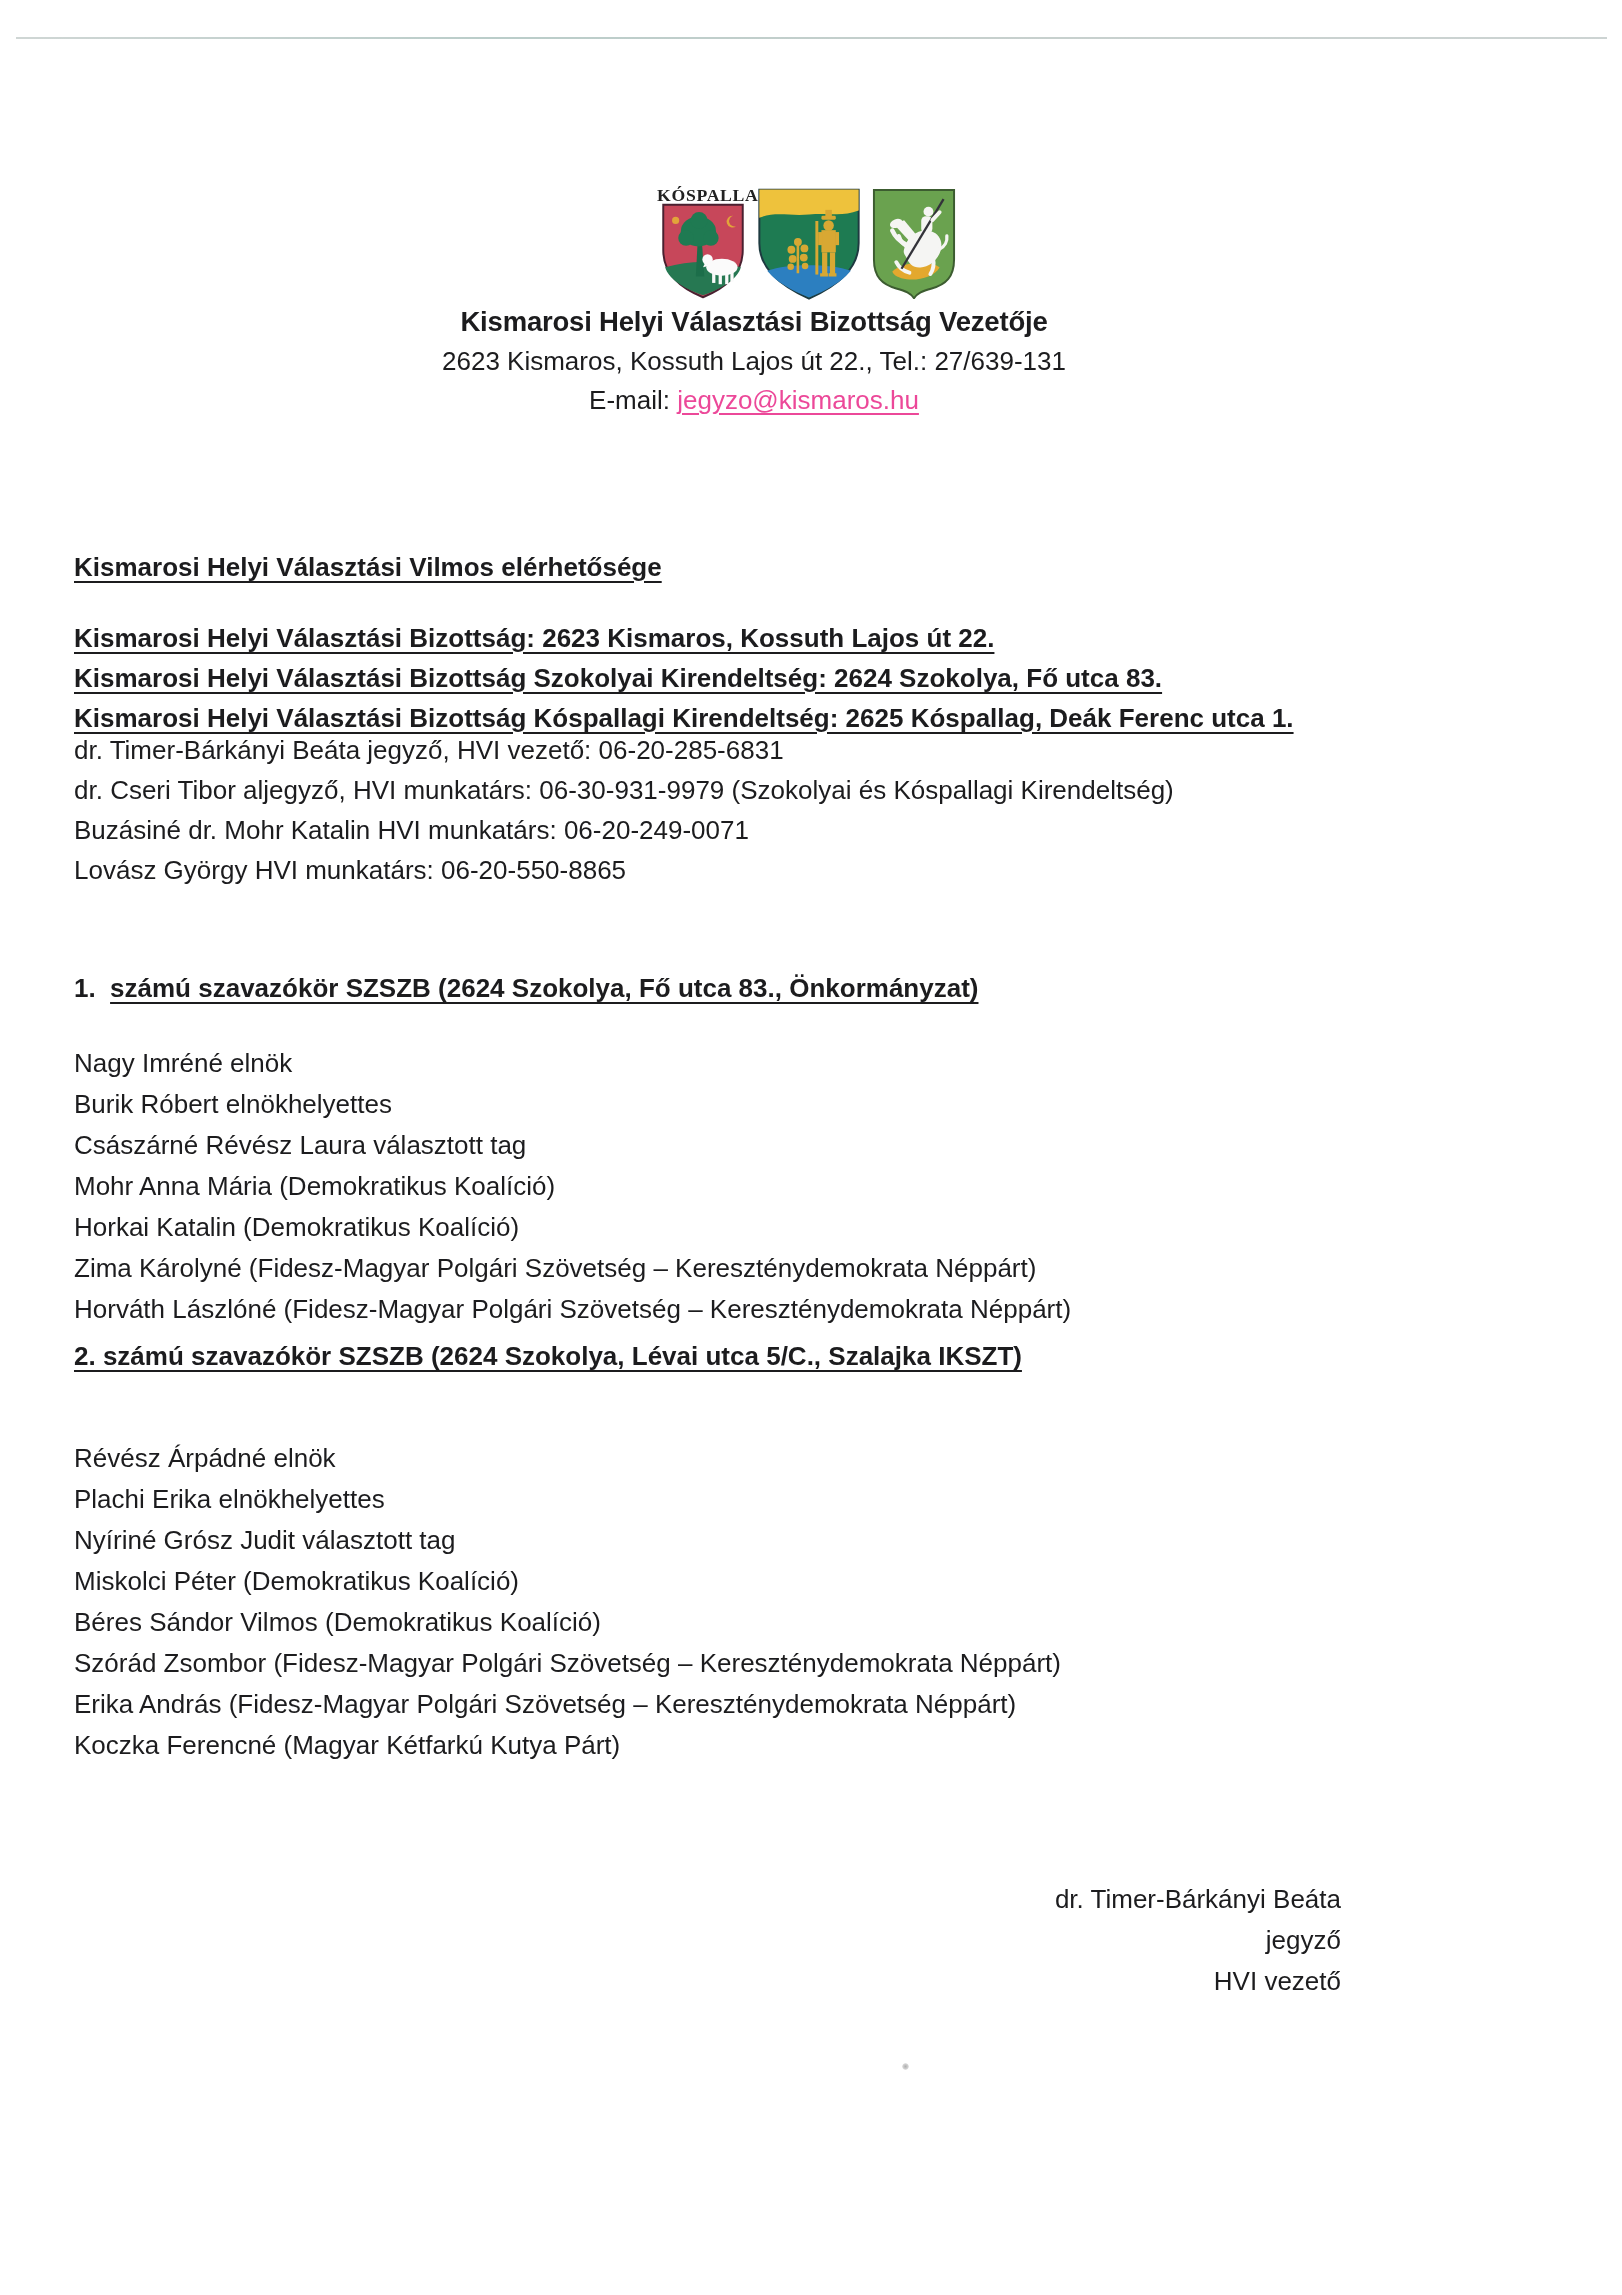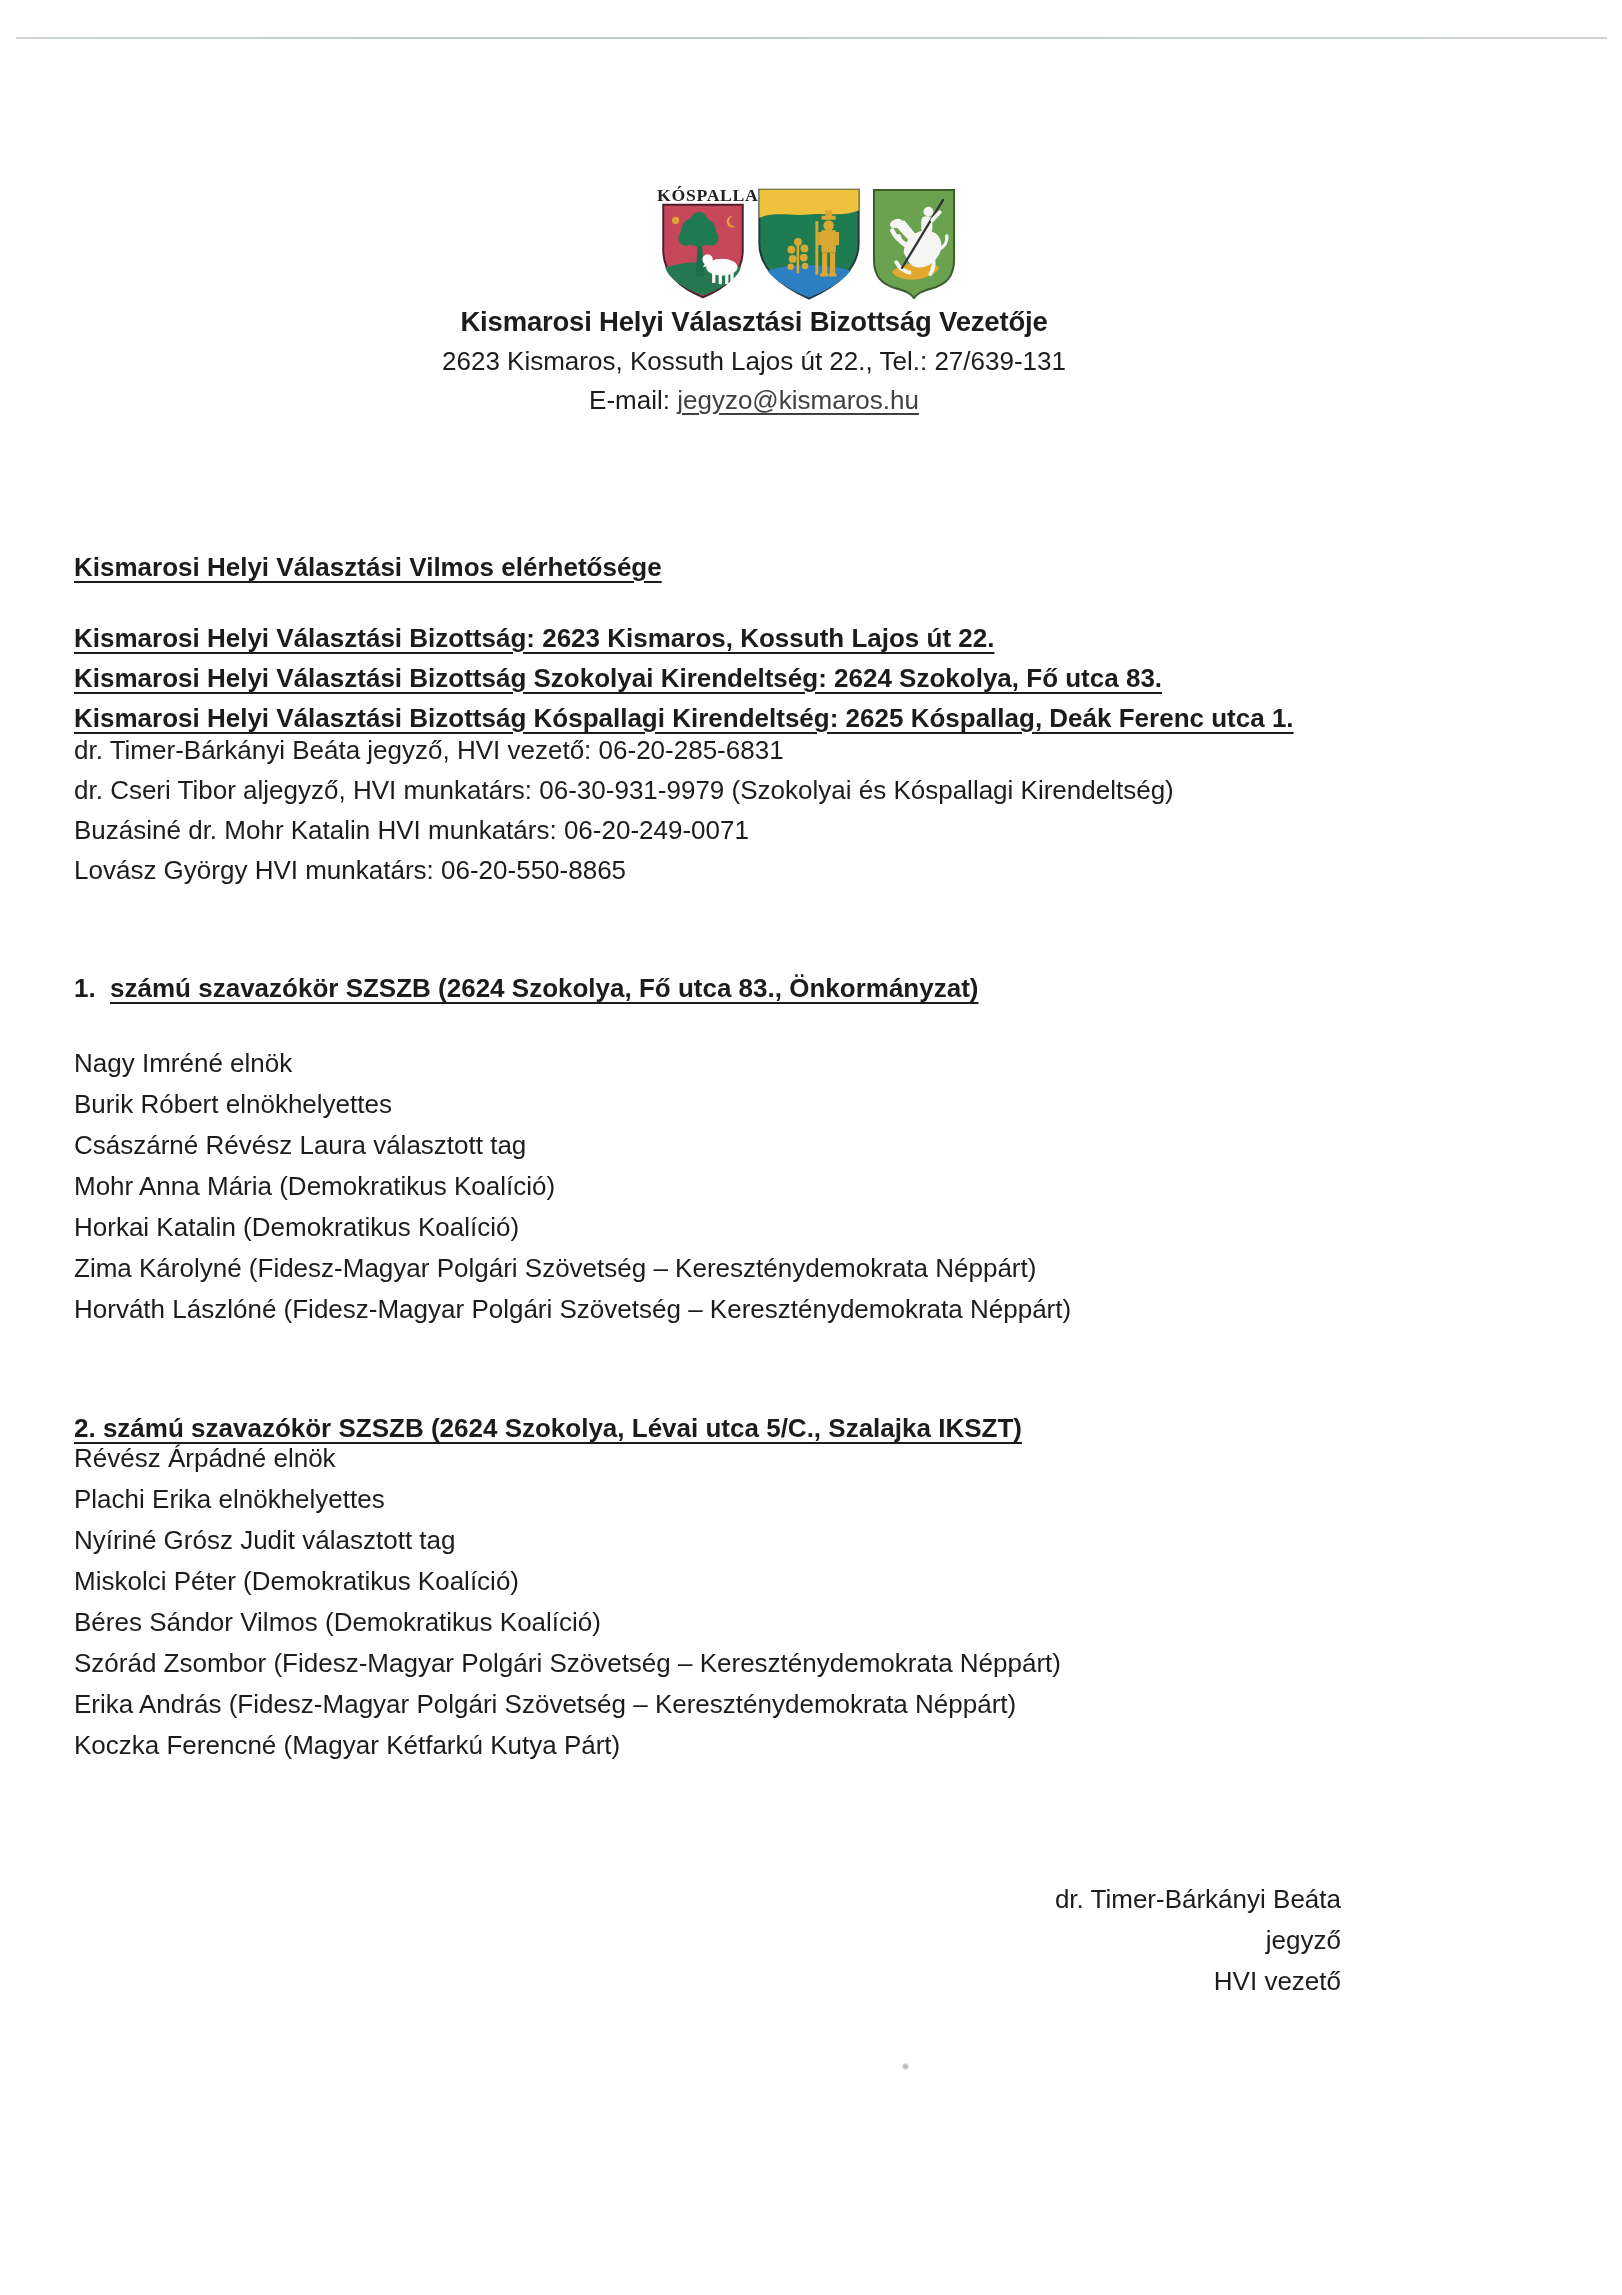--- a/index.html
+++ b/index.html
@@ -35,42 +35,42 @@
   }
   #shield1 { left: 660px; top: 202px; width: 86px; height: 98px; }
   #shield2 { left: 756px; top: 187px; width: 106px; height: 115px; }
   #shield3 { left: 870px; top: 186px; width: 88px; height: 113px; }
 
   
   .center-line { position: absolute; left: 0; width: 1508px; text-align: center; white-space: nowrap; }
   .doc-title  { top: 306px; font-size: 27.5px; font-weight: 700; letter-spacing: -0.2px; }
   .doc-addr   { top: 346px; font-size: 26px; }
   .doc-email  { top: 385px; font-size: 26px; }
-  .email-link { color: #404040; text-decoration: underline; text-decoration-thickness: 2px; text-underline-offset: 3.9px; cursor: pointer; }
+  .email-link { color: #ec4899; text-decoration: underline; text-decoration-thickness: 2px; text-underline-offset: 3.9px; cursor: pointer; }
 
   
   .bodyline { font-size: 26px; line-height: 40px; white-space: nowrap; }
   .bold-u {
     font-weight: 700;
     text-decoration: underline;
     text-decoration-thickness: 2.3px;
     text-underline-offset: 4.6px;
     text-decoration-color: #1c1c1e;
   }
   .block { position: absolute; left: 74px; }
 
   #office-heading   { top: 547px; }
   #office-locations { top: 618px; }
   #office-contacts  { top: 730px; }
 
   #p1-heading { top: 968px; }
   #p1-members { top: 1043px; }
   #p1-members .bodyline, #p2-members .bodyline { line-height: 41px; }
 
-  #p2-heading { top: 1408px; }
+  #p2-heading { top: 1336px; }
   #p2-members { top: 1438px; }
 
   .num-prefix { font-weight: 700; display: inline-block; margin-right: 14.4px; }
 
   
   #signature {
     position: absolute; left: 883px; top: 1879px; width: 458px;
     text-align: right; font-size: 26px; line-height: 41px; white-space: nowrap;
   }
 </style>

